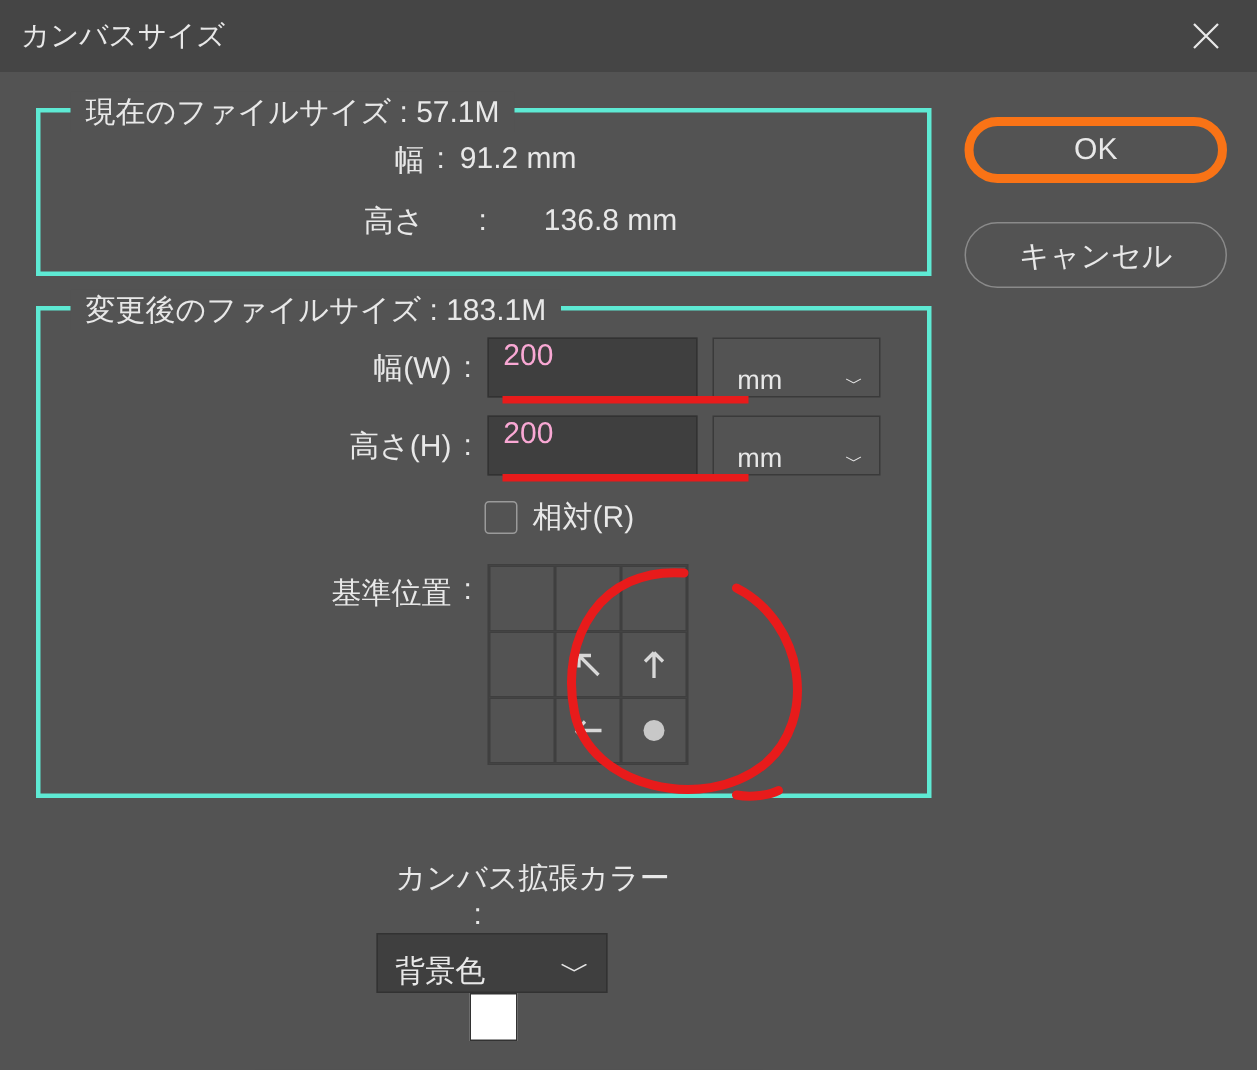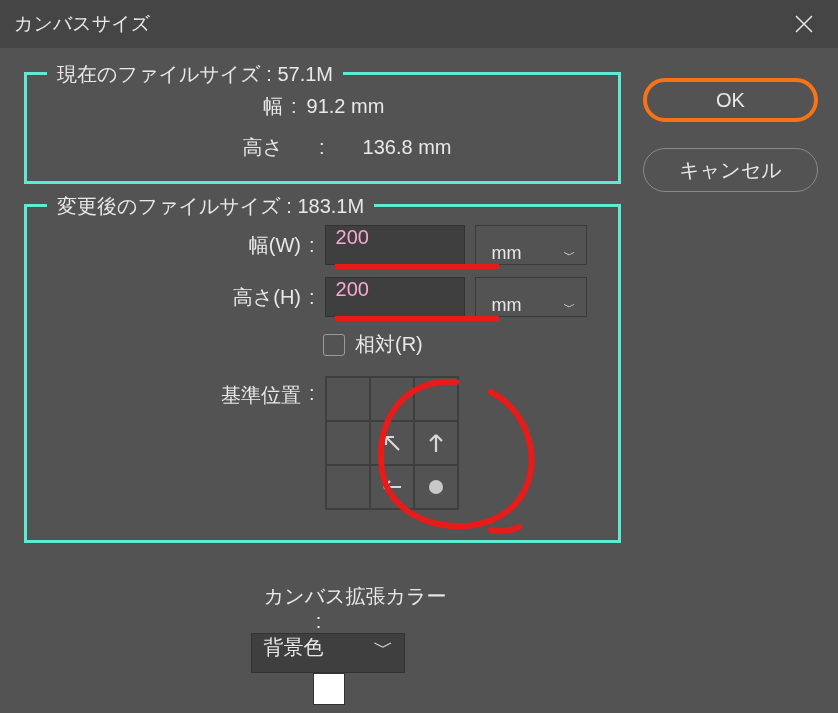--- a/index.html
+++ b/index.html
@@ -42,24 +42,24 @@
     .anchor-grid { display: grid; grid-template-columns: repeat(3, 44px); grid-template-rows: repeat(3, 44px); border: 1px solid #3f3f3f; }
     .anchor-cell { border: 1px solid #3f3f3f; display: flex; align-items: center; justify-content: center; cursor: pointer; }
     .anchor-cell svg { width: 28px; height: 28px; }
     .anchor-dot { width: 14px; height: 14px; background: #c8c8c8; border-radius: 50%; }
     
     .red-circle { position: absolute; pointer-events: none; }
     .red-circle svg { width: 180px; height: 180px; }
     
     .ext-row { display: flex; align-items: center; margin-top: 40px; flex-direction: column; }
     .ext-label { font-size: 20px; text-align: right; width: 260px; padding-right: 6px; }
-    .ext-select { background: #3f3f3f; border: 1px solid #323232; height: 40px; width: 154px; display: flex; align-items: flex-start; justify-content: space-between; padding: 0 10px 0 12px; margin-left: 10px; font-size: 20px; cursor: pointer; }
+    .ext-select { background: #3f3f3f; border: 1px solid #323232; height: 40px; width: 154px; display: flex; align-items: flex-end; justify-content: space-between; padding: 0 10px 0 12px; margin-left: 10px; font-size: 20px; cursor: pointer; }
     .swatch { width: 32px; height: 32px; background: #fff; border: 1px solid #323232; margin-left: 12px; cursor: pointer; }
     
-    .btn { height: 44px; border: 4px solid #f97316; border-radius: 22px; display: flex; align-items: center; justify-content: center; font-size: 20px; color: #e8e8e8; width: 100%; margin-bottom: 26px; cursor: pointer; background: transparent; }
+    .btn { height: 44px; border: 6px solid #f97316; border-radius: 22px; display: flex; align-items: center; justify-content: center; font-size: 20px; color: #e8e8e8; width: 100%; margin-bottom: 26px; cursor: pointer; background: transparent; }
     .btn.cancel { border: 1px solid #8a8a8a; }
   </style>
 </head>
 <body>
 
 <div class="titlebar">
   <span class="titlebar-title">カンバスサイズ</span>
   <div class="close-btn">
     <svg viewBox="0 0 20 20">
         <path d="M2 2 L18 18 M18 2 L2 18" stroke="#e8e8e8" stroke-width="1.5" fill="none"></path>
@@ -77,21 +77,21 @@
         <div class="row-colon">:</div>
         <div class="row-value">91.2 mm</div>
       </div>
       <div class="row">
         <div class="row-label">高さ</div>
         <div class="row-colon">:</div>
         <div class="row-value">136.8 mm</div>
       </div>
     </div>
 
-    <div class="fieldset" style="padding-bottom:26px;">
+    <div class="fieldset" style="padding-bottom:15px;">
       <div class="fieldset-title">変更後のファイルサイズ : 183.1M</div>
 
       <div class="row-input">
         <div class="row-label">幅(W)</div>
         <div class="row-colon">:</div>
         <div class="input-box">
             <span>200</span>
           </div>
         <div class="unit-select">
           <span>mm</span>

